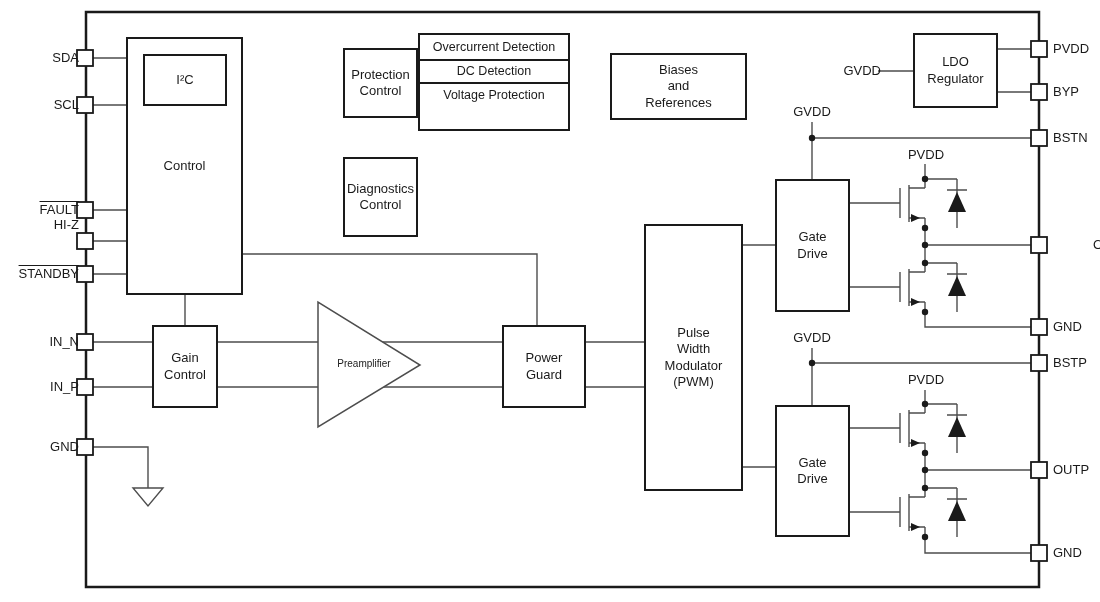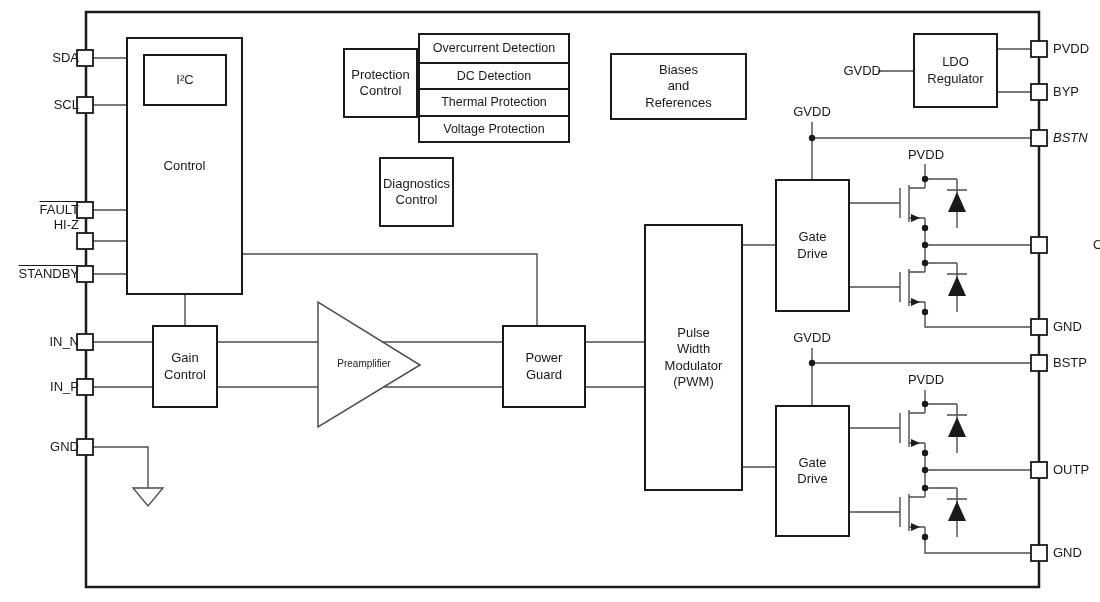--- a/index.html
+++ b/index.html
@@ -88,28 +88,27 @@
     <rect class="pin" x="1031" y="355" width="16" height="16"></rect>
     <rect class="pin" x="1031" y="462" width="16" height="16"></rect>
     <rect class="pin" x="1031" y="545" width="16" height="16"></rect>
   </svg>
 
   <div class="blk" style="left:126px;top:37px;width:117px;height:258px;align-items:center;"><span>Control</span></div>
   <div class="blk" style="left:143px;top:54px;width:84px;height:52px;"><span>I²C</span></div>
 
   <div class="blk" style="left:343px;top:48px;width:75px;height:70px;"><span>Protection
 Control</span></div>
-  <div class="list" style="left:418px;top:33px;width:152px;height:110px;">
+  <div class="list" style="left:418px;top:33px;width:152px;height:98px;">
     <div>Overcurrent Detection</div>
     <div>DC Detection</div>
-    <div>Thermal Protection</div>
     <div>Voltage Protection</div>
   </div>
 
-  <div class="blk" style="left:343px;top:157px;width:75px;height:70px;margin-left:36px;"><span>Diagnostics
+  <div class="blk" style="left:343px;top:157px;width:75px;height:80px;"><span>Diagnostics
 Control</span></div>
 
   <div class="blk" style="left:610px;top:53px;width:137px;height:67px;"><span>Biases
 and
 References</span></div>
 
   <div class="blk" style="left:913px;top:33px;width:85px;height:75px;"><span>LDO
 Regulator</span></div>
 
   <div class="blk" style="left:152px;top:325px;width:66px;height:83px;"><span>Gain
@@ -134,21 +133,21 @@
   <div class="lbl r" style="left:0;width:72px;top:96px;">SCL</div>
   <div class="lbl r overline" style="left:0;width:72px;top:201px;">FAULT</div>
   <div class="lbl r" style="left:0;width:72px;top:216px;">HI-Z</div>
   <div class="lbl r overline" style="left:0;width:72px;top:265px;">STANDBY</div>
   <div class="lbl r" style="left:0;width:72px;top:333px;">IN_N</div>
   <div class="lbl r" style="left:0;width:72px;top:378px;">IN_P</div>
   <div class="lbl r" style="left:0;width:72px;top:438px;">GND</div>
 
   <div class="lbl" style="left:1053px;top:40px;">PVDD</div>
   <div class="lbl" style="left:1053px;top:83px;">BYP</div>
-  <div class="lbl" style="left:1053px;top:129px;font-style:italic;">BSTN</div>
+  <div class="lbl" style="left:1053px;top:129px;">BSTN</div>
   <div class="lbl" style="left:1053px;top:236px;margin-left:40px;">OUTN</div>
   <div class="lbl" style="left:1053px;top:318px;">GND</div>
   <div class="lbl" style="left:1053px;top:354px;">BSTP</div>
   <div class="lbl" style="left:1053px;top:461px;">OUTP</div>
   <div class="lbl" style="left:1053px;top:544px;">GND</div>
 
   <div class="lbl r" style="left:814px;width:60px;top:62px;">GVDD</div>
   <div class="lbl c" style="left:782px;width:60px;top:103px;">GVDD</div>
   <div class="lbl c" style="left:782px;width:60px;top:329px;">GVDD</div>
   <div class="lbl c" style="left:896px;width:60px;top:146px;">PVDD</div>

